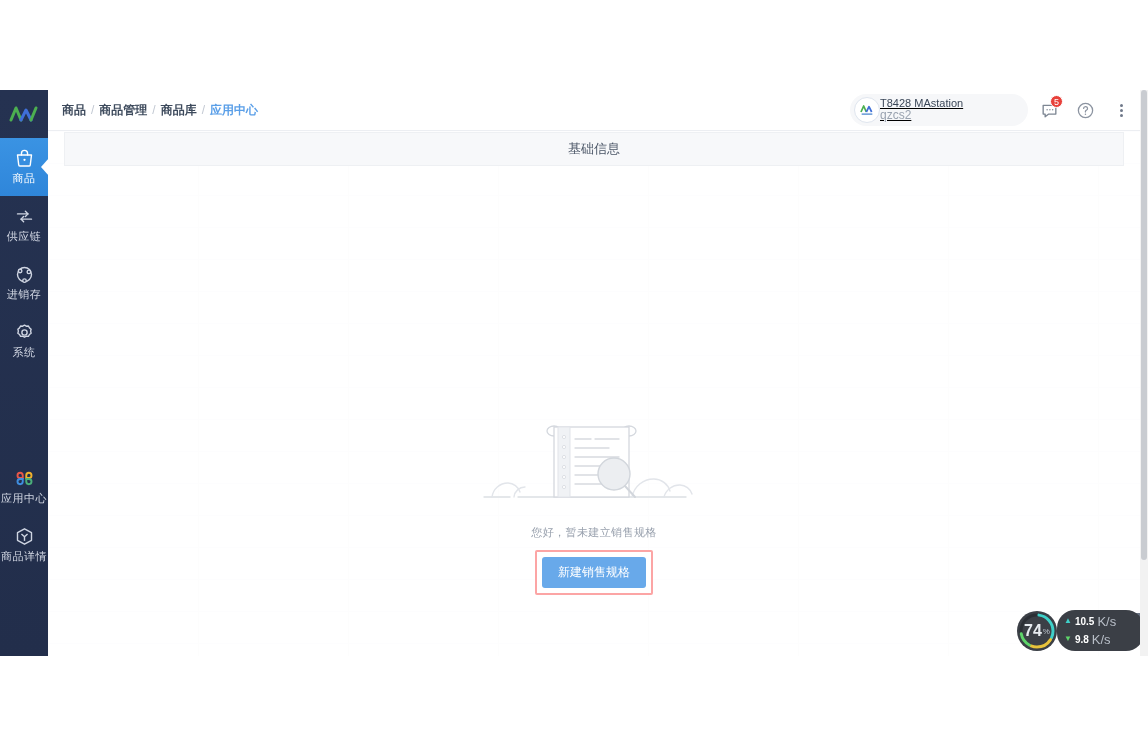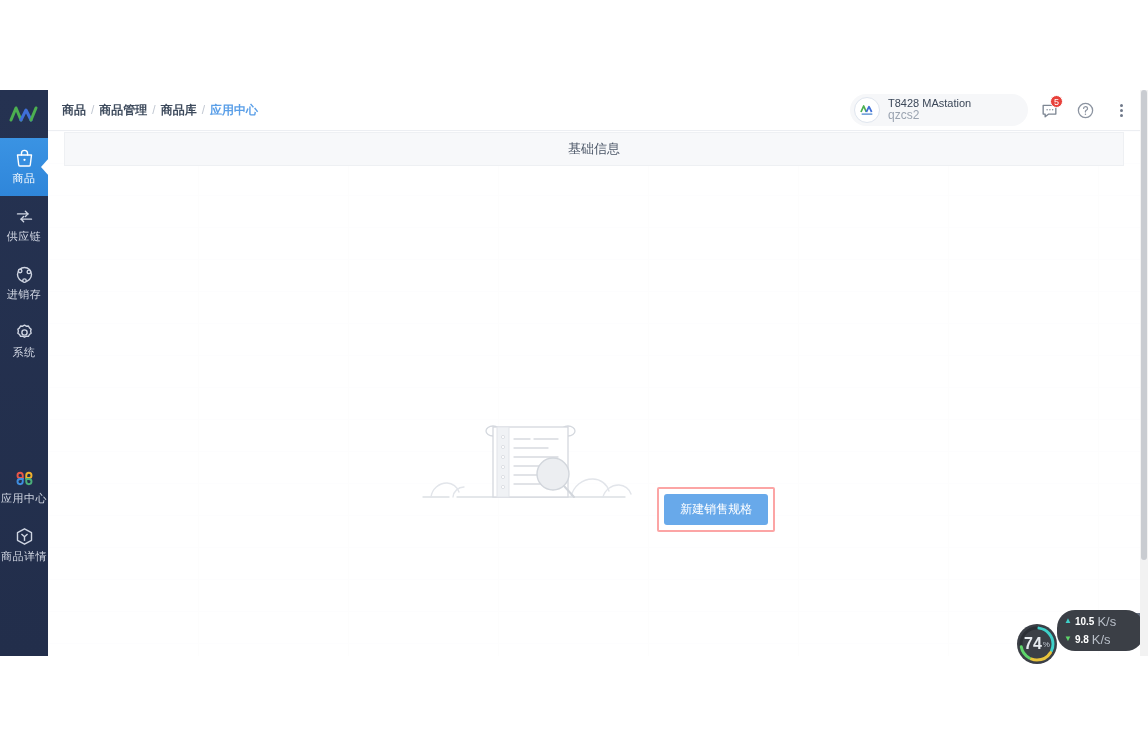--- a/index.html
+++ b/index.html
@@ -114,26 +114,26 @@
   .header-right {
     margin-left: auto;
     display: flex;
     align-items: center;
     padding-right: 12px;
     gap: 0;
   }
   .user-chip {
     display: flex;
     align-items: center;
-    gap: 8px;
     background: #f6f7f9;
     border-radius: 16px;
     padding: 3px 24px 3px 4px;
     cursor: pointer;
     min-width: 150px;
+    text-decoration: underline;
   }
   .avatar {
     width: 24px; height: 24px;
     border-radius: 50%;
     background: #ffffff;
     border: 1px solid #dfe5ee;
     display: flex;
     align-items: center;
     justify-content: center;
     flex: 0 0 auto;
@@ -303,21 +303,21 @@
     line-height: 1.35;
     white-space: nowrap;
   }
   #net-pill .row { display: flex; align-items: center; gap: 3px; }
   #net-pill .arrow-up { color: #3fd0c9; font-size: 8px; }
   #net-pill .arrow-dn { color: #5ed46a; font-size: 8px; }
   #net-pill .val { font-weight: bold; color: #ffffff; font-size: 10px; }
   #net-pill .unit { color: #b9bfc8; font-size: 13px; }
   #net-dial {
     position: absolute;
-    right: 0; top: 16px;
+    right: 0; top: 3px;
     width: 40px; height: 40px;
   }
   #net-dial .pct {
     position: absolute;
     left: 0; top: 0;
     width: 40px; height: 40px;
     display: flex;
     align-items: center;
     justify-content: center;
     color: #e7ebf0;
@@ -532,20 +532,21 @@
             <path d="M101 36 h44" stroke="#d7dae0" stroke-width="1.3" stroke-linecap="round"></path>
             <path d="M101 45 h40" stroke="#d7dae0" stroke-width="1.3" stroke-linecap="round"></path>
             <path d="M101 54 h38" stroke="#d7dae0" stroke-width="1.3" stroke-linecap="round"></path>
             <path d="M101 63 h30" stroke="#d7dae0" stroke-width="1.3" stroke-linecap="round"></path>
 
             <circle cx="140" cy="53" r="16" fill="#eceef1" stroke="#d2d6dc" stroke-width="1.4"></circle>
             <path d="M151 65 l10 11" stroke="#d2d6dc" stroke-width="2" stroke-linecap="round"></path>
           </svg>
         </span>
 
+        <div id="empty-text">您好，暂未建立销售规格</div>
 
         <div id="empty-btn-focus">
           <button id="empty-btn">新建销售规格</button>
         </div>
       </div>
     </main>
 
     <div id="task-tab">任务</div>
 
     <div id="scrollbar-track">

